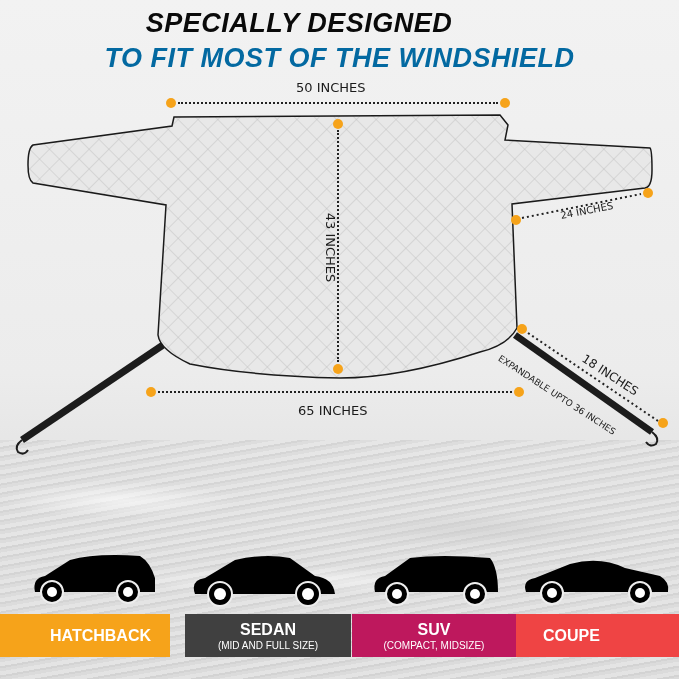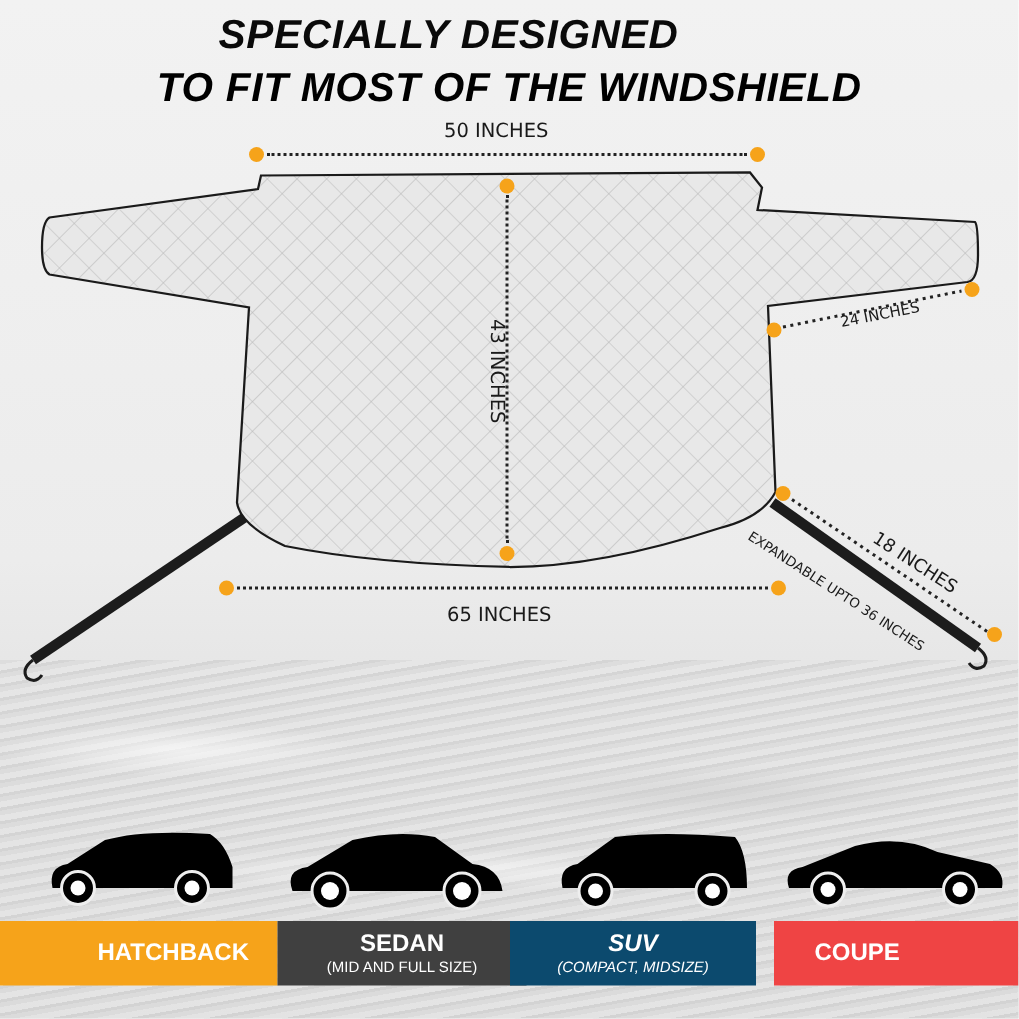--- a/index.html
+++ b/index.html
@@ -9,21 +9,21 @@
   .snow{position:absolute;left:0;top:440px;width:679px;height:239px;
     background:
       radial-gradient(ellipse 120px 18px at 120px 60px,rgba(255,255,255,.7),transparent),
       radial-gradient(ellipse 160px 20px at 480px 90px,rgba(200,200,200,.5),transparent),
       radial-gradient(ellipse 200px 14px at 300px 140px,rgba(255,255,255,.6),transparent),
       repeating-linear-gradient(170deg,#dcdcdc 0 3px,#e6e6e6 3px 7px,#d3d3d3 7px 9px);
     opacity:.85;}
   .title1{position:absolute;top:8px;left:0;width:598px;text-align:center;
     font-size:27px;font-weight:bold;font-style:italic;color:#0a0a0a;letter-spacing:0.5px;}
   .title2{position:absolute;top:43px;left:0;width:679px;text-align:center;
-    font-size:27px;font-weight:bold;font-style:italic;color:#000000;letter-spacing:0.5px;}
+    font-size:27px;font-weight:bold;font-style:italic;color:#0369a1;letter-spacing:0.5px;}
   .dim{position:absolute;font-family:"DejaVu Sans",sans-serif;font-size:13px;color:#1a1a1a;white-space:nowrap;}
   .dot{position:absolute;width:10px;height:10px;border-radius:50%;background:#f6a31a;}
   .hline{position:absolute;height:0;border-top:2px dotted #222;}
   .vline{position:absolute;width:0;border-left:2px dotted #222;}
   svg.cover{position:absolute;left:0;top:0;}
   .cars{position:absolute;left:0;top:548px;width:679px;height:62px;}
   .bar{position:absolute;top:614px;height:43px;display:flex;flex-direction:column;align-items:center;justify-content:center;color:#fff;}
   .bar .main{font-weight:bold;font-size:16px;}
   .bar .sub{font-size:10px;margin-top:1px;}
 </style>
@@ -103,26 +103,26 @@
   </g>
   <g>
     <path d="M526 44 Q522 32 535 30 L570 16 Q600 8 625 20 L660 28 Q670 34 668 44 Z" fill="#000"></path>
     <circle cx="552" cy="45" r="11" fill="#000" stroke="#eee" stroke-width="2"></circle>
       <circle cx="552" cy="45" r="5" fill="#fff"></circle>
     <circle cx="640" cy="45" r="11" fill="#000" stroke="#eee" stroke-width="2"></circle>
       <circle cx="640" cy="45" r="5" fill="#fff"></circle>
   </g>
 </svg>
 
-<div class="bar" style="left:0;width:185px;background:#f6a31a;align-items:flex-end;padding-right:0;">
+<div class="bar" style="left:0;width:170px;background:#f6a31a;align-items:flex-end;padding-right:0;">
   <span class="main" style="margin-right:19px;">HATCHBACK</span>
 </div>
 <div class="bar" style="left:185px;width:166px;background:#404040;">
   <span class="main">SEDAN</span>
   <span class="sub">(MID AND FULL SIZE)</span>
 </div>
-<div class="bar" style="left:340px;width:164px;background:#0c4a6e;font-style:italic;">
+<div class="bar" style="left:352px;width:164px;background:#be185d;">
   <span class="main">SUV</span>
   <span class="sub">(COMPACT, MIDSIZE)</span>
 </div>
 <div class="bar" style="left:516px;width:163px;background:#ef4444;align-items:flex-start;">
   <span class="main" style="margin-left:27px;">COUPE</span>
 </div>
 
 </body></html>

